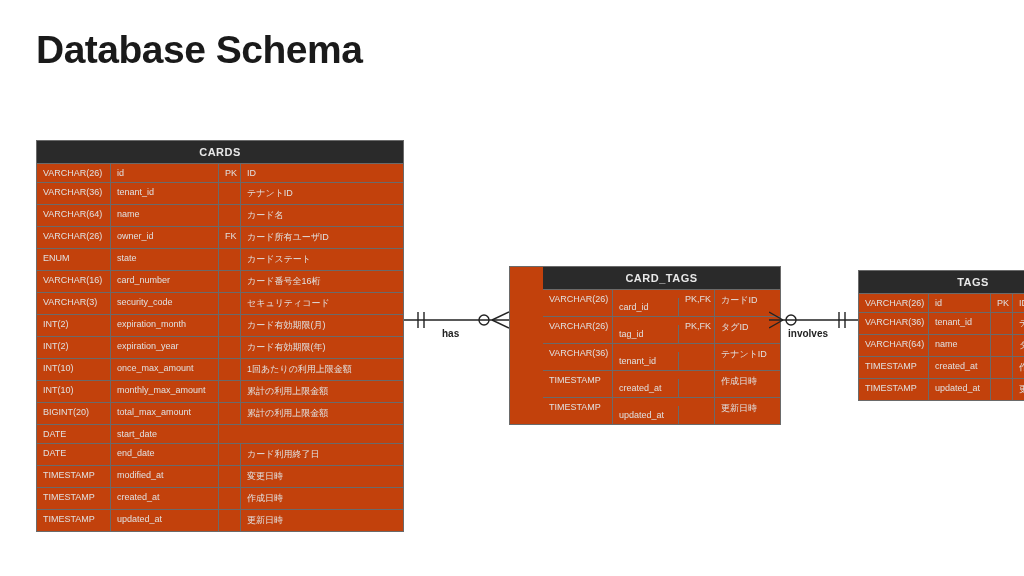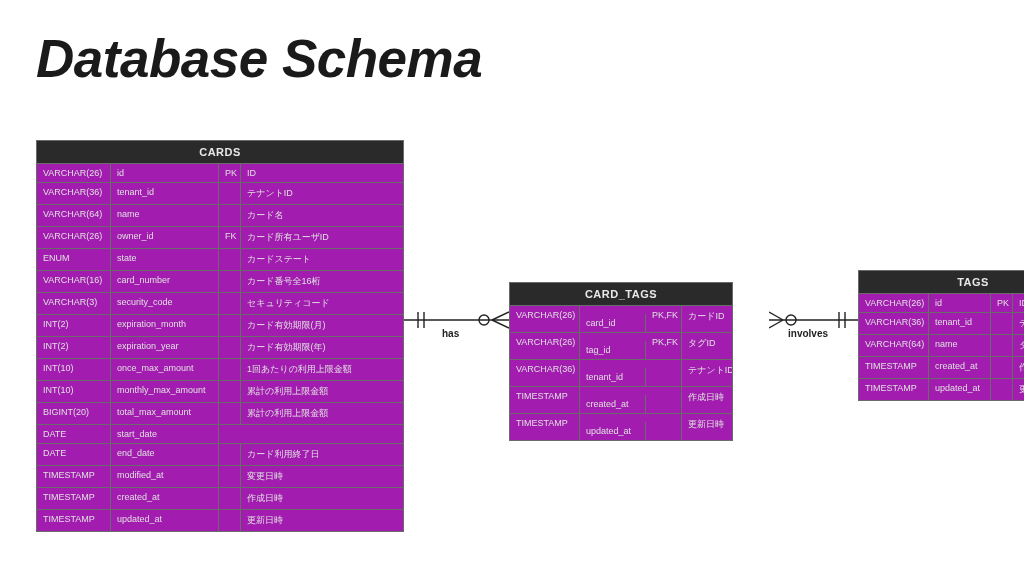--- a/index.html
+++ b/index.html
@@ -8,29 +8,28 @@
     height: 576px;
     background: #ffffff;
     font-family: "Helvetica Neue", Arial, sans-serif;
     position: relative;
     overflow: hidden;
   }
   .title {
     position: absolute;
     top: 28px;
     left: 36px;
-    font-size: 53px;
+    font-size: 39px;
     font-weight: 700;
     color: #1a1a1a;
     letter-spacing: -0.5px;
-    font-style: italic;
   }
   .table-box {
     position: absolute;
-    background: #a21caf;
+    background: #c2410c;
     border: 1px solid #6a6a6a;
     font-size: 9px;
     color: #e0e0e0;
   }
   .table-header {
     background: #2a2a2a;
     color: #e8e8e8;
     text-align: center;
     font-size: 11px;
     font-weight: 600;
@@ -49,21 +48,21 @@
   }
   .cell:last-child { border-right: none; }
   .c-type { width: 74px; }
   .c-name { width: 108px; }
   .c-key  { width: 22px; text-align: left; }
   .c-desc { flex: 1; min-width: 0; }
   
   #cards-table { top: 140px; left: 36px; width: 368px; }
   #cards-table .c-desc { width: 164px; }
   
-  #cardtags-table { top: 282px; left: 509px; width: 224px; }
+  #cardtags-table { top: 266px; left: 509px; width: 272px; padding-left: 33px; }
   #cardtags-table .c-type { width: 70px; }
   #cardtags-table .c-name { width: 66px; margin-top: 8px; }
   #cardtags-table .c-key  { width: 36px; text-align: right; }
   #cardtags-table .c-desc { width: 88px; }
   
   #tags-table { top: 270px; left: 858px; width: 230px; }
   #tags-table .c-type { width: 70px; }
   #tags-table .c-name { width: 62px; }
   #tags-table .c-key  { width: 22px; }
   #tags-table .c-desc { width: 76px; }

